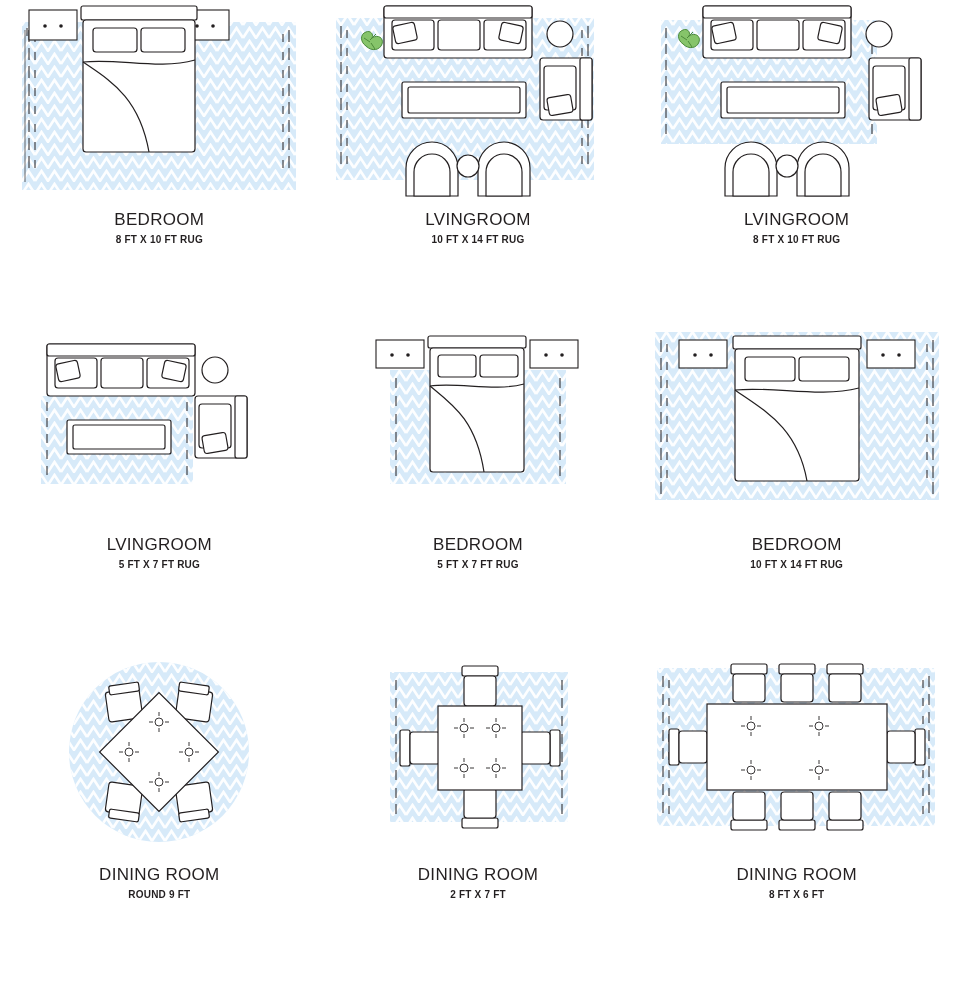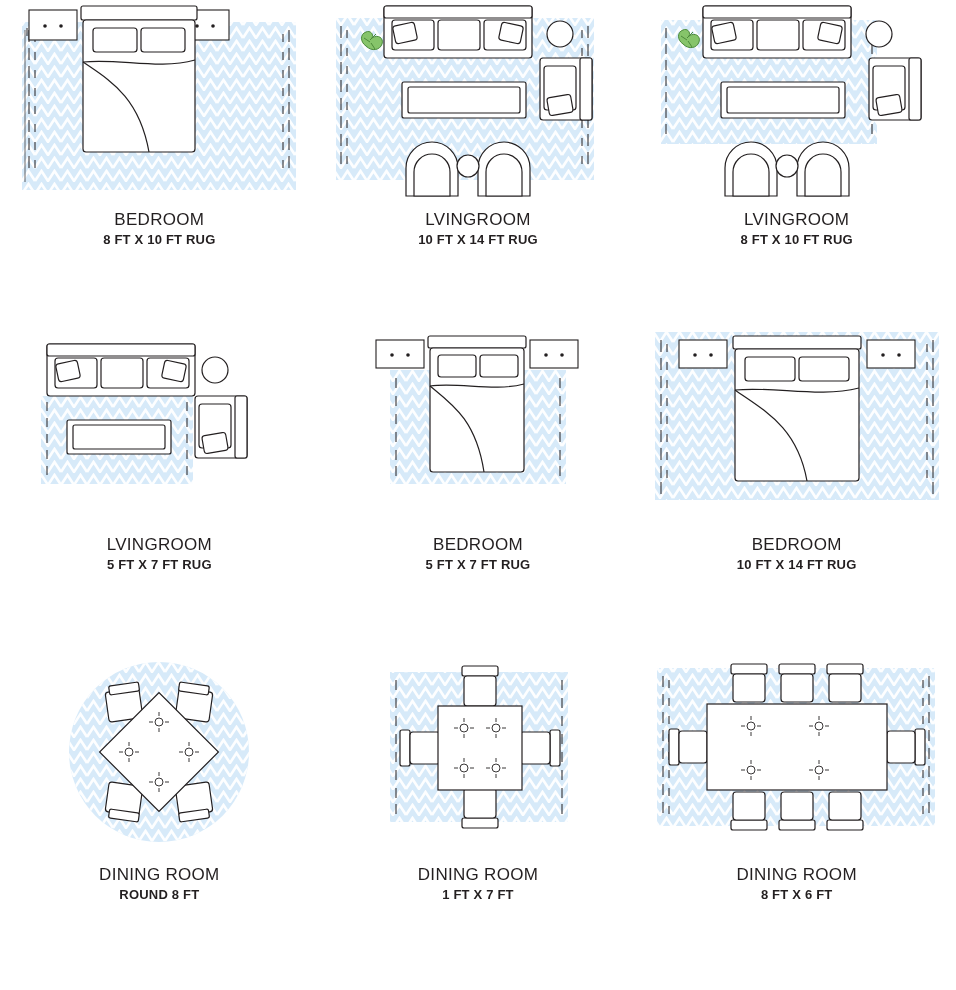--- a/index.html
+++ b/index.html
@@ -39,21 +39,21 @@
   .caption {
     text-align: center;
     margin-top: 4px;
   }
   .caption .title {
     font-size: 17px;
     letter-spacing: .3px;
     line-height: 22px;
   }
   .caption .sub {
-    font-size: 13px;
+    font-size: 10px;
     font-weight: bold;
     letter-spacing: .2px;
     line-height: 18px;
   }
   
   .r2 .diagram { height: 200px; }
   .r3 .diagram { height: 200px; }
 </style>
 </head>
 <body>
@@ -438,21 +438,21 @@
             <path d="M114 92 h-4 M126 92 h4 M120 86 v-4 M120 98 v4"></path>
           <circle cx="180" cy="92" r="4"></circle>
             <path d="M174 92 h-4 M186 92 h4 M180 86 v-4 M180 98 v4"></path>
           <circle cx="150" cy="122" r="4"></circle>
             <path d="M144 122 h-4 M156 122 h4 M150 116 v-4 M150 128 v4"></path>
         </g>
       </svg>
     </div>
     <div class="caption">
       <div class="title">DINING ROOM</div>
-      <div class="sub">ROUND 8 FT</div>
+      <div class="sub">ROUND 9 FT</div>
     </div>
   </div>
 
   <div class="cell r3">
     <div class="diagram">
       <svg width="300" height="200" viewBox="0 0 300 200" xmlns="http://www.w3.org/2000/svg">
         <defs>
           <pattern id="zz8" width="26" height="13" patternUnits="userSpaceOnUse">
             <path d="M0 12 L6.5 2 L13 12 L19.5 2 L26 12" fill="none" stroke="#ffffff" stroke-width="2.6"></path>
           </pattern>
@@ -497,21 +497,21 @@
             <path d="M162 68 h-4 M174 68 h4 M168 62 v-4 M168 74 v4"></path>
           <circle cx="136" cy="108" r="4"></circle>
             <path d="M130 108 h-4 M142 108 h4 M136 102 v-4 M136 114 v4"></path>
           <circle cx="168" cy="108" r="4"></circle>
             <path d="M162 108 h-4 M174 108 h4 M168 102 v-4 M168 114 v4"></path>
         </g>
       </svg>
     </div>
     <div class="caption">
       <div class="title">DINING ROOM</div>
-      <div class="sub">1 FT X 7 FT</div>
+      <div class="sub">2 FT X 7 FT</div>
     </div>
   </div>
 
   <div class="cell r3">
     <div class="diagram">
       <svg width="300" height="200" viewBox="0 0 300 200" xmlns="http://www.w3.org/2000/svg">
         <defs>
           <pattern id="zz9" width="26" height="13" patternUnits="userSpaceOnUse">
             <path d="M0 12 L6.5 2 L13 12 L19.5 2 L26 12" fill="none" stroke="#ffffff" stroke-width="2.6"></path>
           </pattern>

